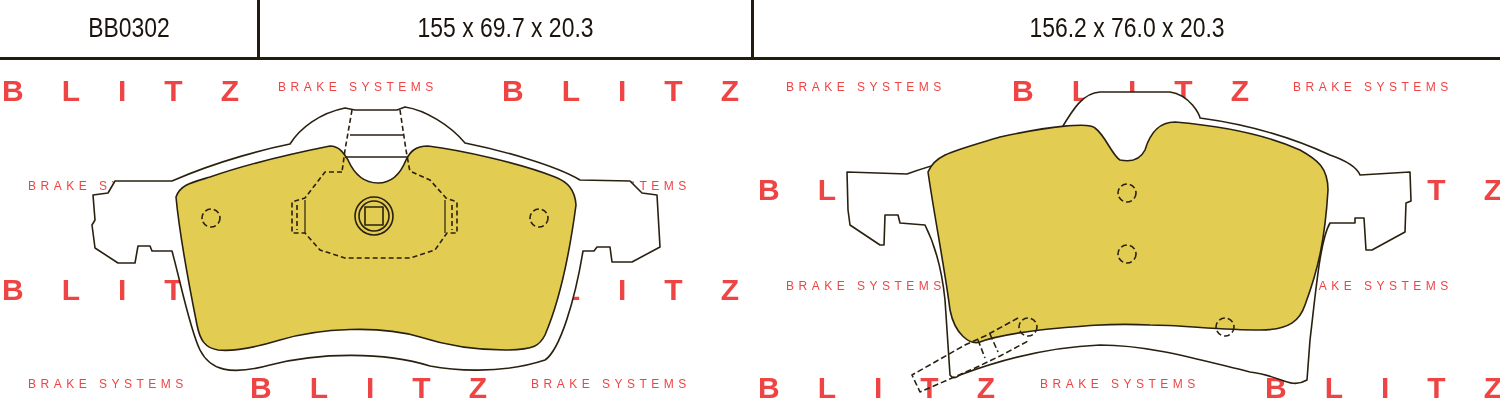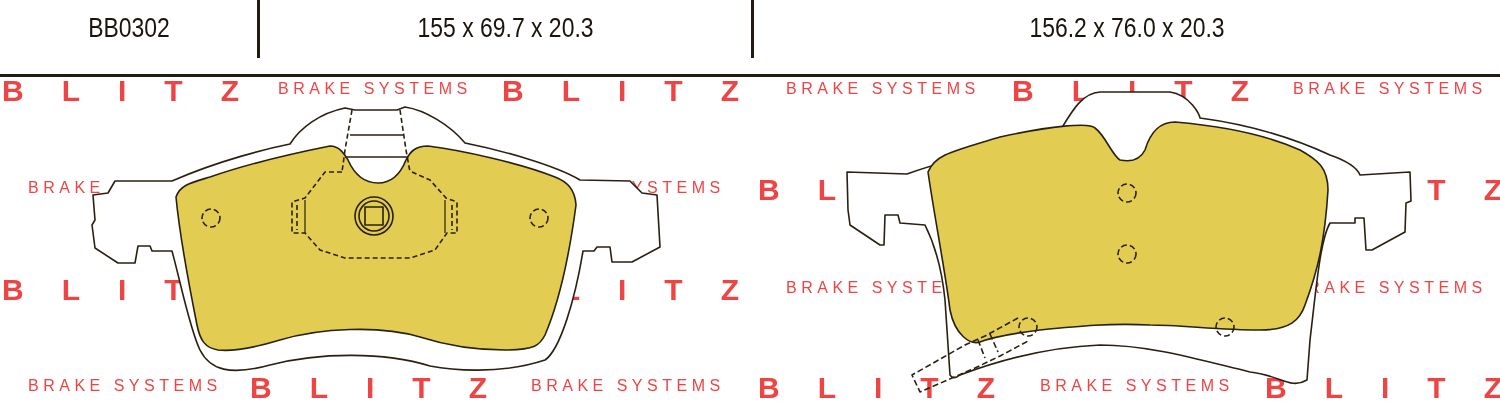--- a/index.html
+++ b/index.html
@@ -1,22 +1,22 @@
 <!DOCTYPE html>
 <html><head>
 <meta charset="utf-8">
 <style>
   html,body{margin:0;padding:0;background:#fff;}
   body{width:1500px;height:417px;position:relative;overflow:hidden;font-family:"Liberation Sans",sans-serif;}
-  .header{position:absolute;left:0;top:0;width:1500px;height:77px;border-bottom:3px solid #231a10;box-sizing:border-box;}
+  .header{position:absolute;left:0;top:0;width:1500px;height:60px;border-bottom:3px solid #231a10;box-sizing:border-box;}
   .cell{position:absolute;top:0;height:57px;display:flex;align-items:center;justify-content:center;font-family:"Liberation Sans Narrow","Liberation Sans",sans-serif;font-size:27px;color:#1a140c;transform:scaleX(0.85);}
   .divider{position:absolute;top:0;width:3px;height:58px;background:#231a10;}
   .wm{position:absolute;color:#ef4444;white-space:nowrap;font-family:"Liberation Sans",sans-serif;}
   .wm.logo{font-size:30px;font-weight:bold;letter-spacing:38px;}
-  .wm.tag{font-size:16px;letter-spacing:4.5px;}
+  .wm.tag{font-size:12px;letter-spacing:4.5px;}
   svg.draw{position:absolute;left:0;top:0;}
 </style>
 </head>
 <body>
 
 <div class="header">
   <div class="cell" style="left:0;width:258px;">BB0302</div>
   <div class="divider" style="left:257px;"></div>
   <div class="cell" style="left:260px;width:491px;">155 x 69.7 x 20.3</div>
   <div class="divider" style="left:751px;"></div>

